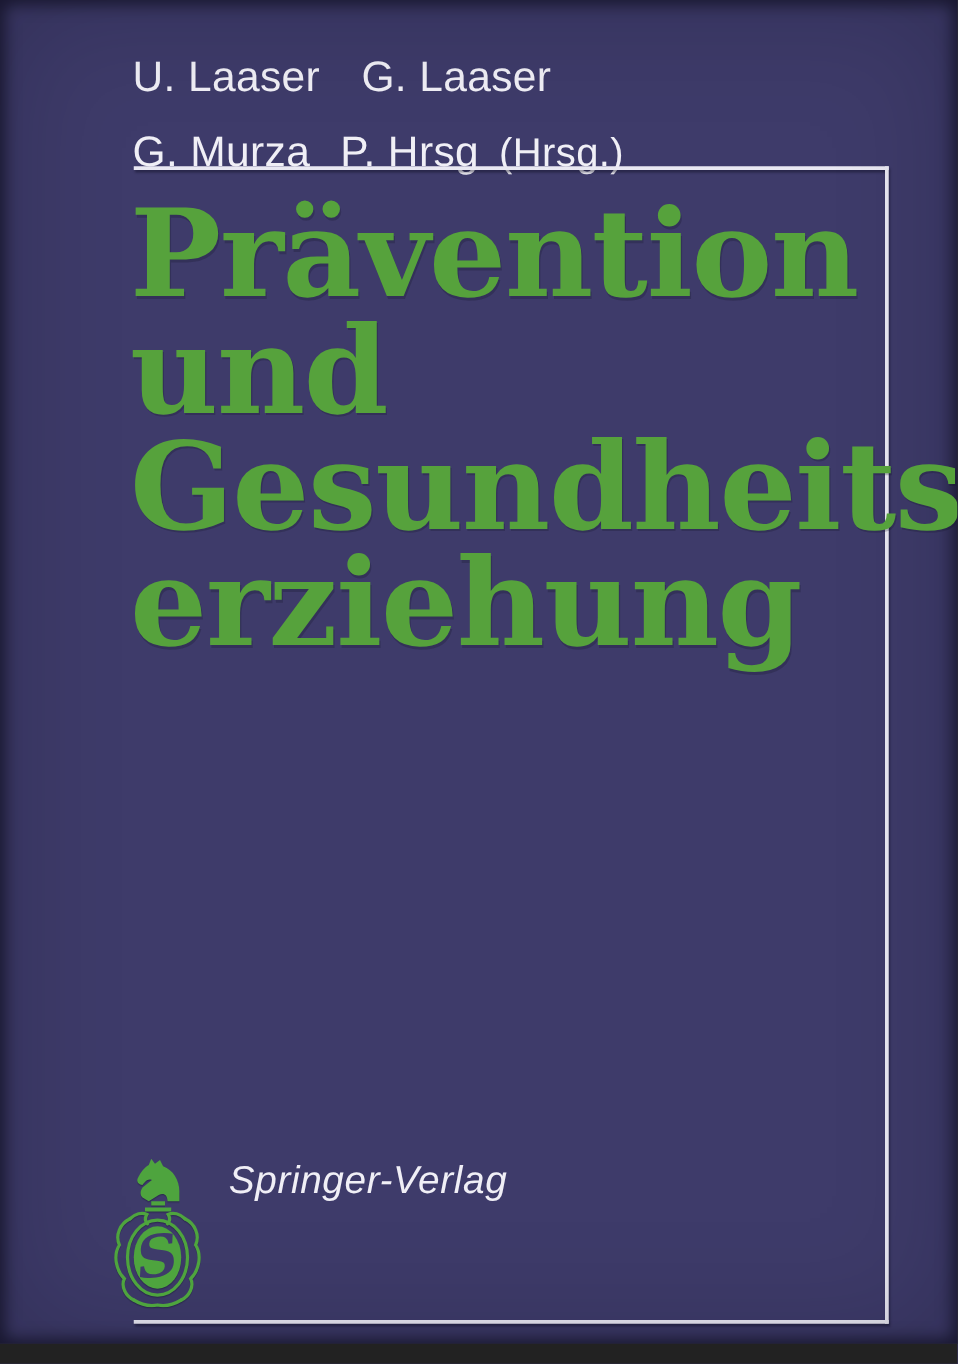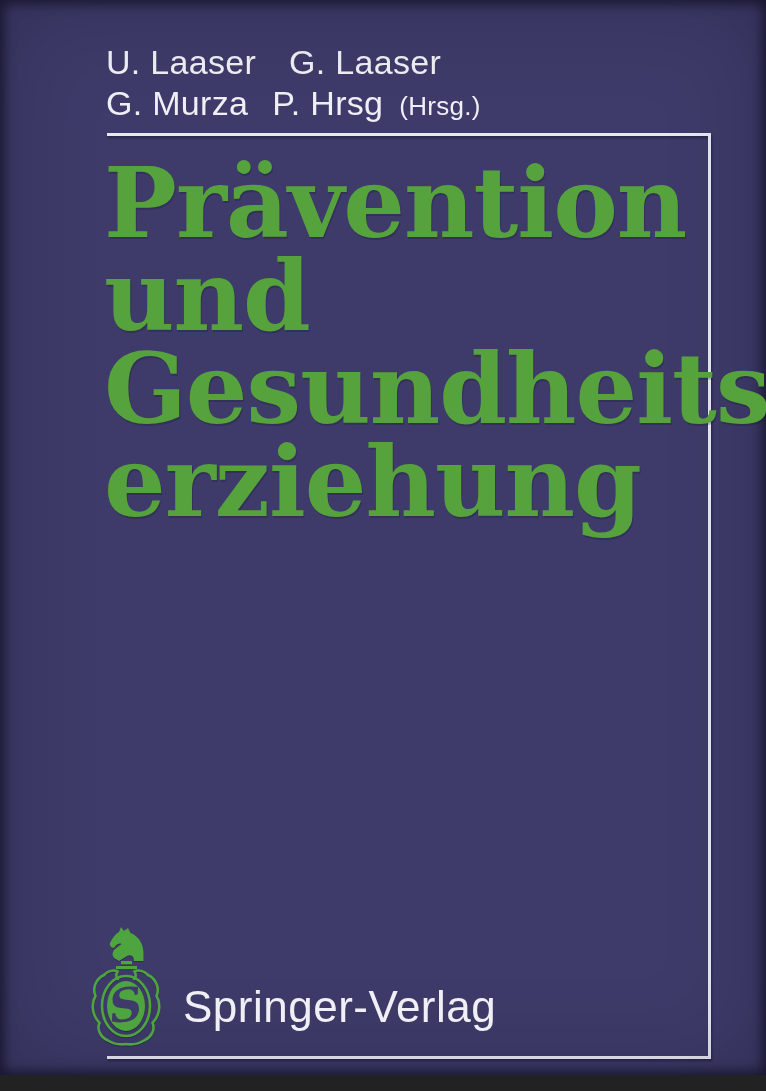--- a/index.html
+++ b/index.html
@@ -26,23 +26,23 @@
   }
   .authors{
     position:absolute;left:106px;top:42px;
     color:var(--text-white);
     font-size:34px;line-height:41px;
     letter-spacing:.3px;
     white-space:nowrap;
   }
   .authors .row{display:flex;align-items:baseline;}
   .authors .row1{gap:33px;}
-  .authors .row2{gap:24px;}
+  .authors .row2{gap:24px;margin-top:19px;}
   .editors-suffix{
-    font-size:26px;
+    font-size:32px;
     margin-left:16px;
   }
   .frame{
     position:absolute;left:107px;top:133px;
     width:604px;height:926px;
     box-sizing:border-box;
     border:3px solid var(--line-white);
     border-left:none;
     filter:drop-shadow(1px 2px 1px rgba(10,10,30,.45));
   }
@@ -68,25 +68,26 @@
     filter:drop-shadow(0 1px 0 rgba(10,10,30,.3));
   }
   .logo .stroke{fill:none;stroke:currentColor;stroke-width:2.6;stroke-linecap:round;}
   .logo .solid{fill:currentColor;stroke:none;}
   .logo-s-glyph{
     font-family:"DejaVu Serif",serif;
     font-style:italic;font-weight:bold;
     fill:var(--background);
   }
   .publisher-name{
-    position:absolute;left:183px;top:988px;
+    position:absolute;left:183px;top:925px;
     color:var(--text-white);
-    font-size:44px;line-height:38px;
+    font-size:31px;line-height:38px;
     letter-spacing:.5px;
     white-space:nowrap;
+    font-style:italic;
   }
 </style>
 </head>
 <body>
 
 <div class="cover">
 
   <div class="authors">
     <div class="row row1">
       <span>U. Laaser</span>

